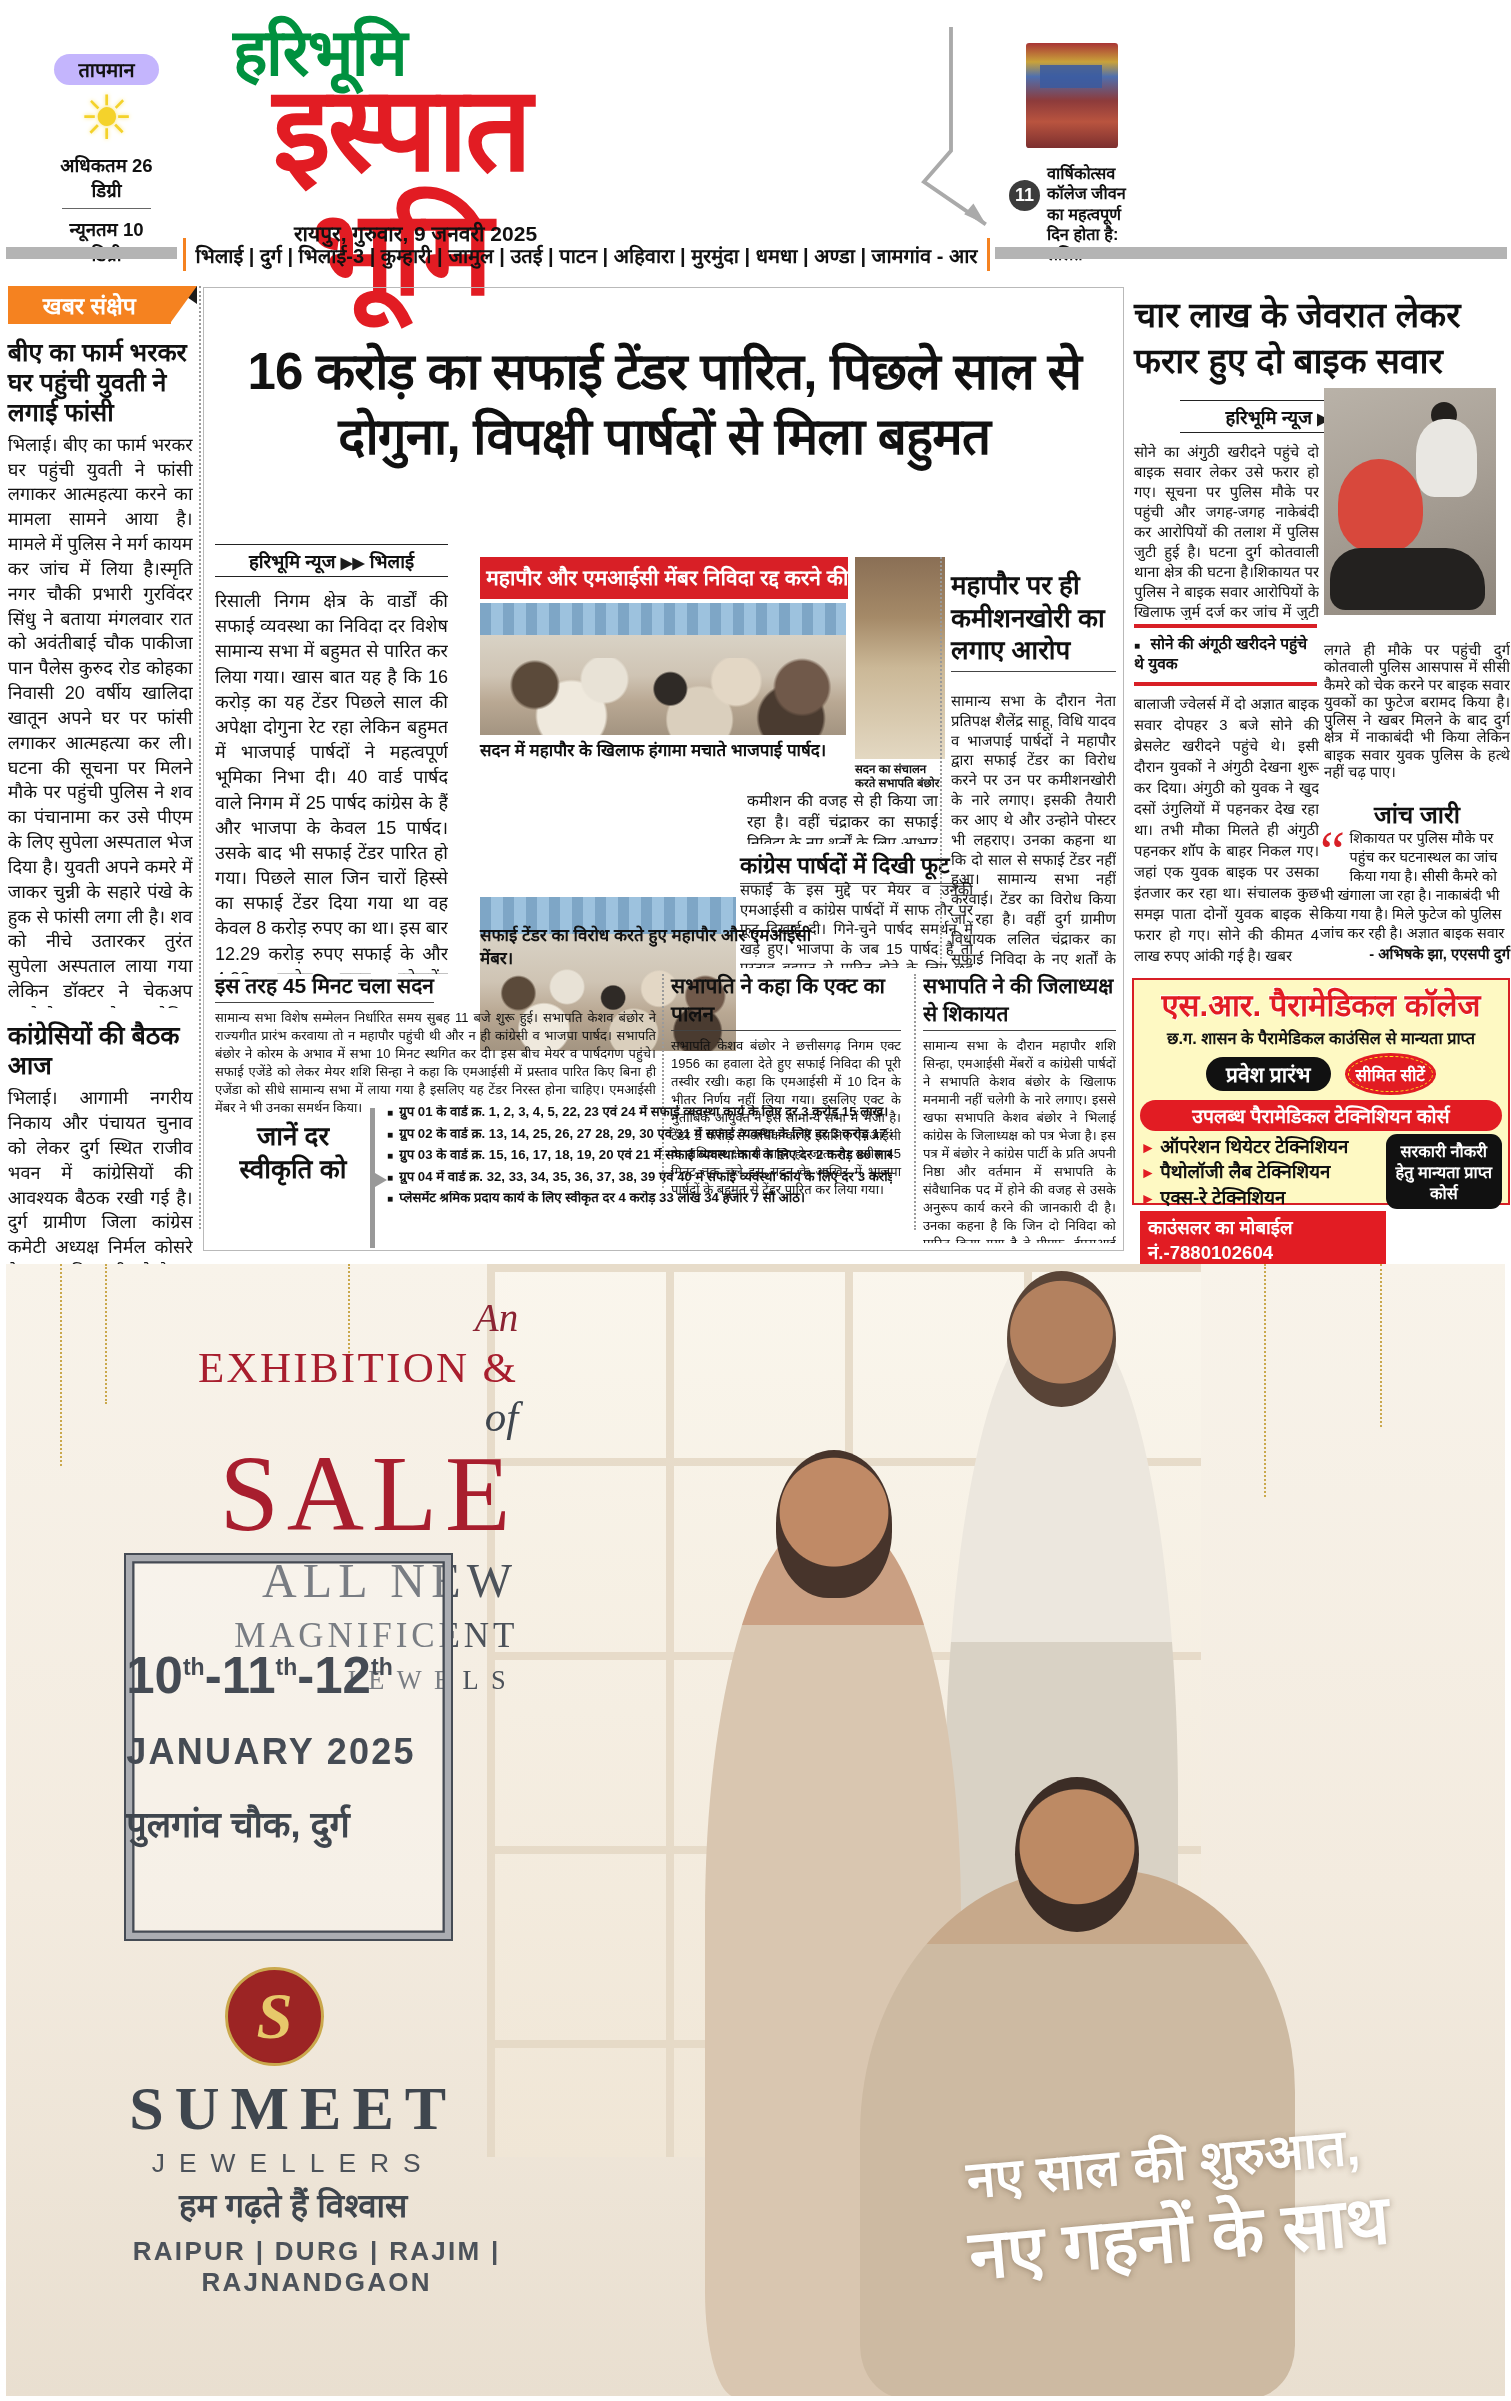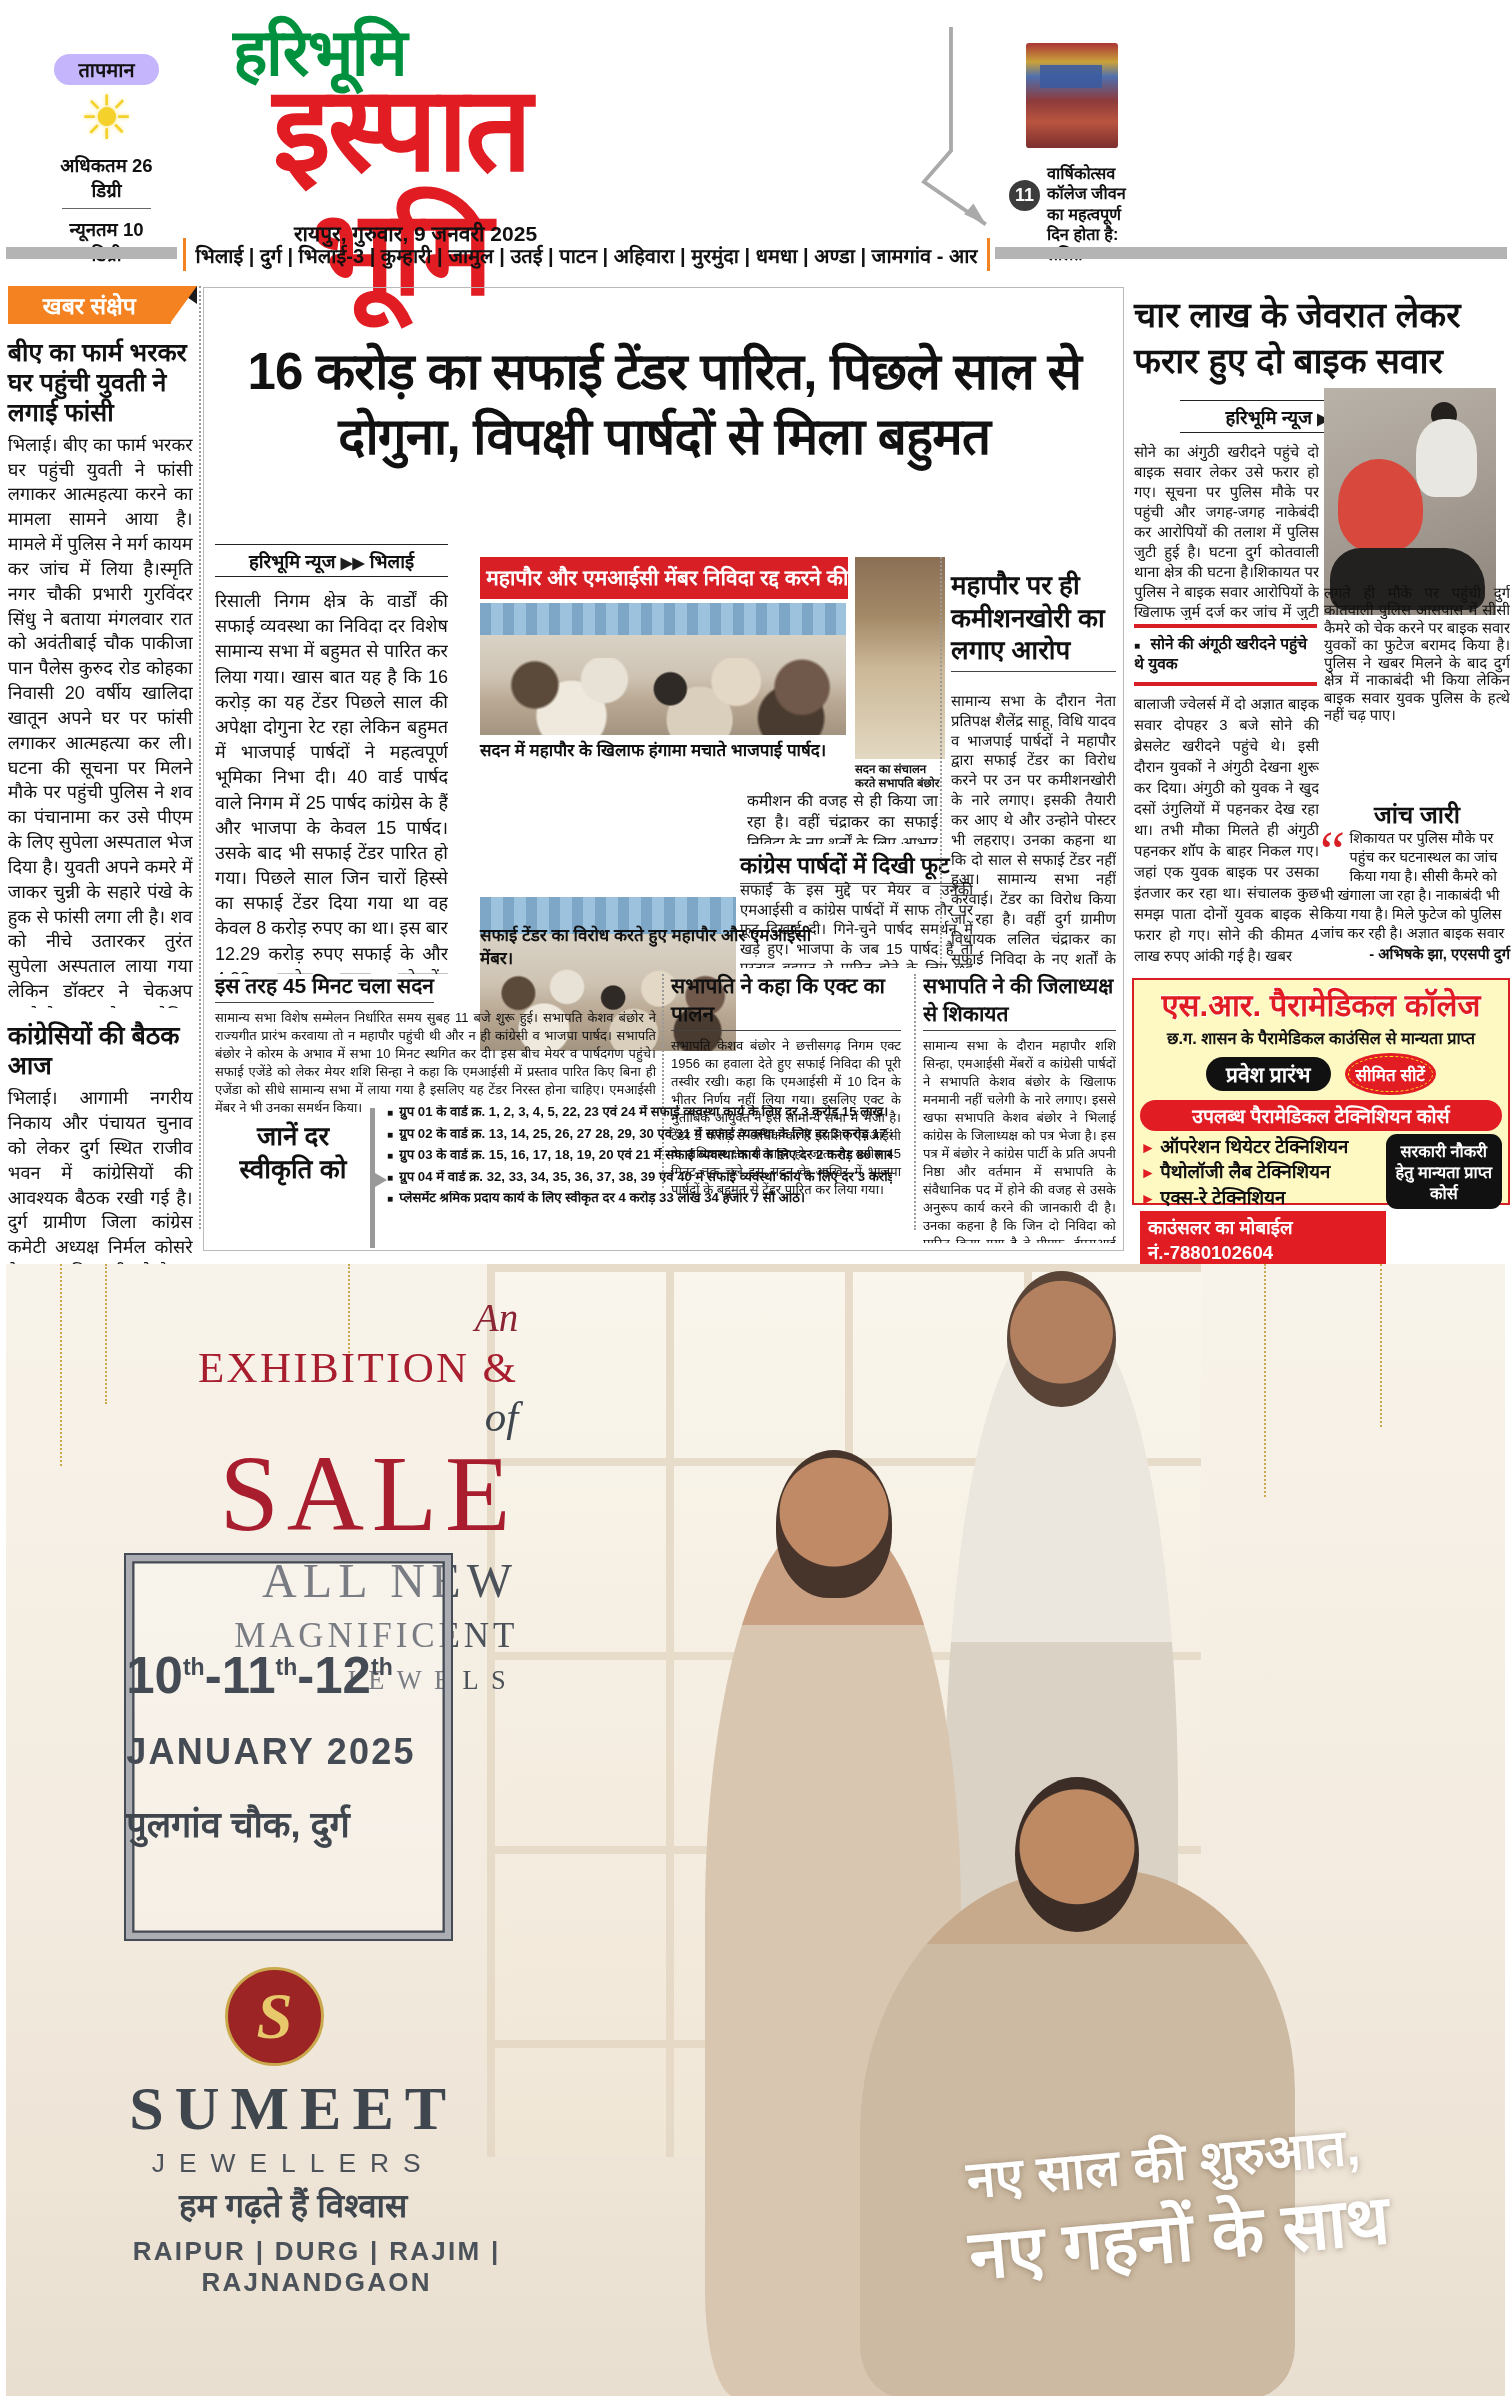--- a/index.html
+++ b/index.html
@@ -111,21 +111,21 @@
   .redrule{background:#d81f26;height:3.9px;}
   #rs-rule1{left:1134px;top:624px;width:183px;}
   #rs-bullet{left:1134px;top:634px;width:183px;font-size:15.5px;font-weight:800;line-height:1.3;}
   #rs-rule2{left:1134px;top:682px;width:183px;}
   #rs-p2{left:1134px;top:694px;width:185px;height:280px;font-size:14.8px;line-height:1.42;text-align:justify;overflow:hidden;}
   #rs-photo{left:1324px;top:388px;width:172px;height:227px;background:linear-gradient(160deg,#b9b2a8 0%,#a8a096 45%,#8e867c 100%);overflow:hidden;}
   #rs-photo .hood{position:absolute;left:14px;top:71px;width:85px;height:93px;background:#d8483c;border-radius:48% 52% 40% 40%;}
   #rs-photo .rider{position:absolute;left:92px;top:31px;width:61px;height:78px;background:#e9e7e2;border-radius:45% 45% 30% 30%;}
   #rs-photo .head{position:absolute;left:107px;top:14px;width:26.4px;height:26.4px;background:#23201d;border-radius:50%;}
   #rs-photo .bike{position:absolute;left:6.2px;bottom:4.7px;width:155px;height:62px;background:#23211f;border-radius:31px 39px 15.5px 15.5px;}
-  #rs-p3{left:1324px;top:585px;width:186px;height:165px;font-size:14.8px;line-height:1.18;text-align:justify;overflow:hidden;}
+  #rs-p3{left:1324px;top:642px;width:186px;height:165px;font-size:14.8px;line-height:1.18;text-align:justify;overflow:hidden;}
   #rs-qtitle{left:1324px;top:797px;width:186px;text-align:center;font-size:24px;font-weight:800;}
   #rs-quote{left:1320px;top:829px;width:192px;height:113px;font-size:14.4px;line-height:1.32;overflow:hidden;}
   #rs-quote .qmark{float:left;color:#d81f26;font-size:56px;line-height:.8;font-family:"Liberation Serif",serif;margin-right:4.7px;}
   #rs-qby{left:1324px;top:943px;width:186px;text-align:right;font-size:14.8px;font-weight:bold;}
 
   
   #pm-ad{left:1132px;top:978px;width:378px;height:227px;background:#fef9c3;border:2.3px solid #d81f26;padding:3.1px 6.2px;}
   #pm-title{text-align:center;color:#e21c23;font-size:31px;font-weight:800;text-shadow:0.8px 0.8px 0 #fff,-0.8px -0.8px 0 #fff;}
   #pm-sub{text-align:center;font-size:16.3px;font-weight:800;margin-top:1.6px;}
   #pm-badges{display:flex;justify-content:center;align-items:center;gap:14px;margin-top:4.7px;}

